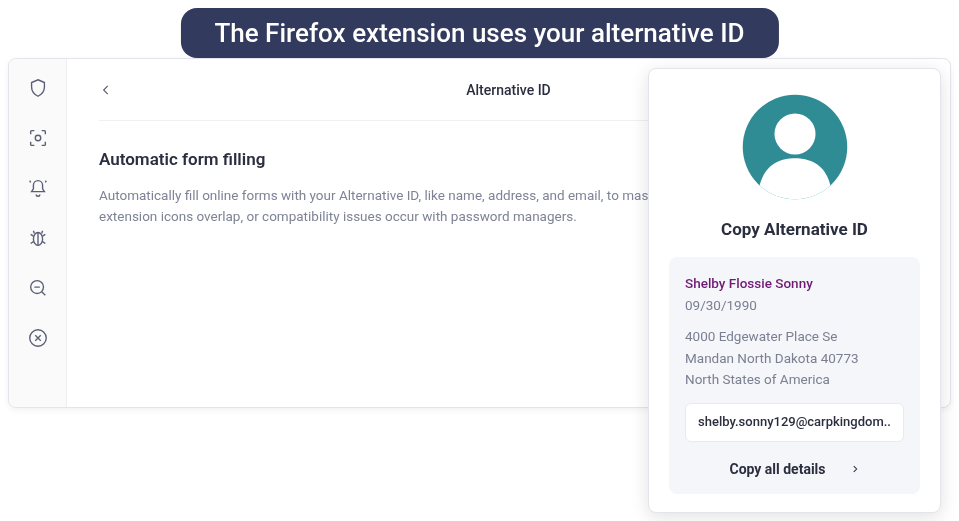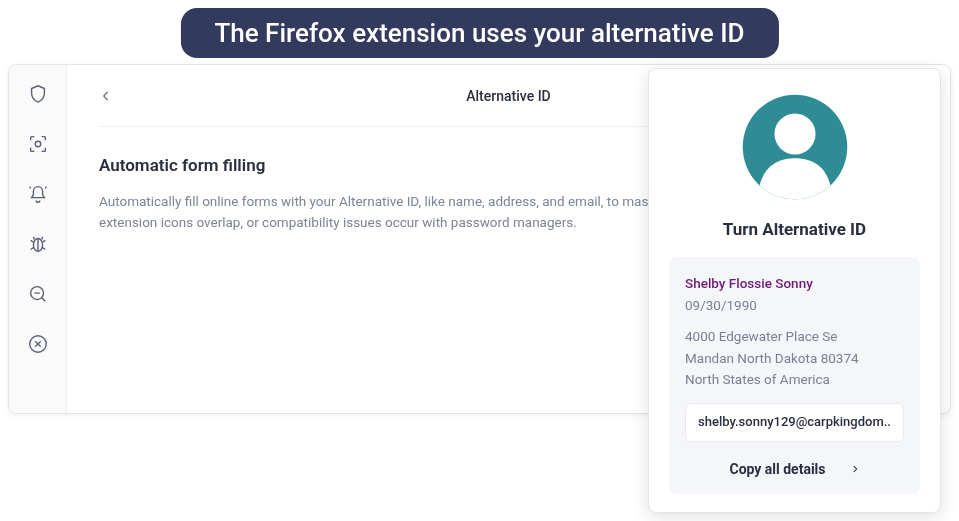--- a/index.html
+++ b/index.html
@@ -20,21 +20,21 @@
   color: #ffffff;
   font-size: 26px;
   font-weight: 500;
   padding: 10px 34px;
   border-radius: 16px;
   z-index: 10;
   white-space: nowrap;
 }
 .app-frame {
   position: absolute;
-  top: 64px;
+  top: 58px;
   left: 8px;
   right: 8px;
   height: 350px;
   border: 1px solid #e3e5ea;
   border-radius: 8px;
   box-shadow: 0 2px 6px rgba(0,0,0,0.06);
   display: flex;
   background: #ffffff;
 }
 .sidebar {
@@ -246,26 +246,26 @@
             </clipPath>
         </defs>
         <circle cx="60" cy="60" r="56" fill="#2f8c95"></circle>
         <g clip-path="url(#circleClip)">
           <circle cx="60" cy="46" r="22" fill="#ffffff"></circle>
           <path d="M20 120 C20 82 40 72 60 72 C80 72 100 82 100 120 Z" fill="#ffffff"></path>
         </g>
       </svg>
     </div>
   </div>
-  <div class="card-title">Turn Alternative ID</div>
+  <div class="card-title">Copy Alternative ID</div>
   <div class="details-box">
     <div class="detail-name">Shelby Flossie Sonny</div>
     <div class="detail-dob">09/30/1990</div>
     <div>4000 Edgewater Place Se</div>
-    <div>Mandan North Dakota 80374</div>
+    <div>Mandan North Dakota 40773</div>
     <div>North States of America</div>
     <div class="email-box">
       <div class="email-value">shelby.sonny129@carpkingdom....</div>
     </div>
     <div class="copy-row">
       <span>Copy all details</span>
       <span>
         <svg viewBox="0 0 24 24">
             <path d="M9 5l7 7-7 7"></path>
           </svg>

